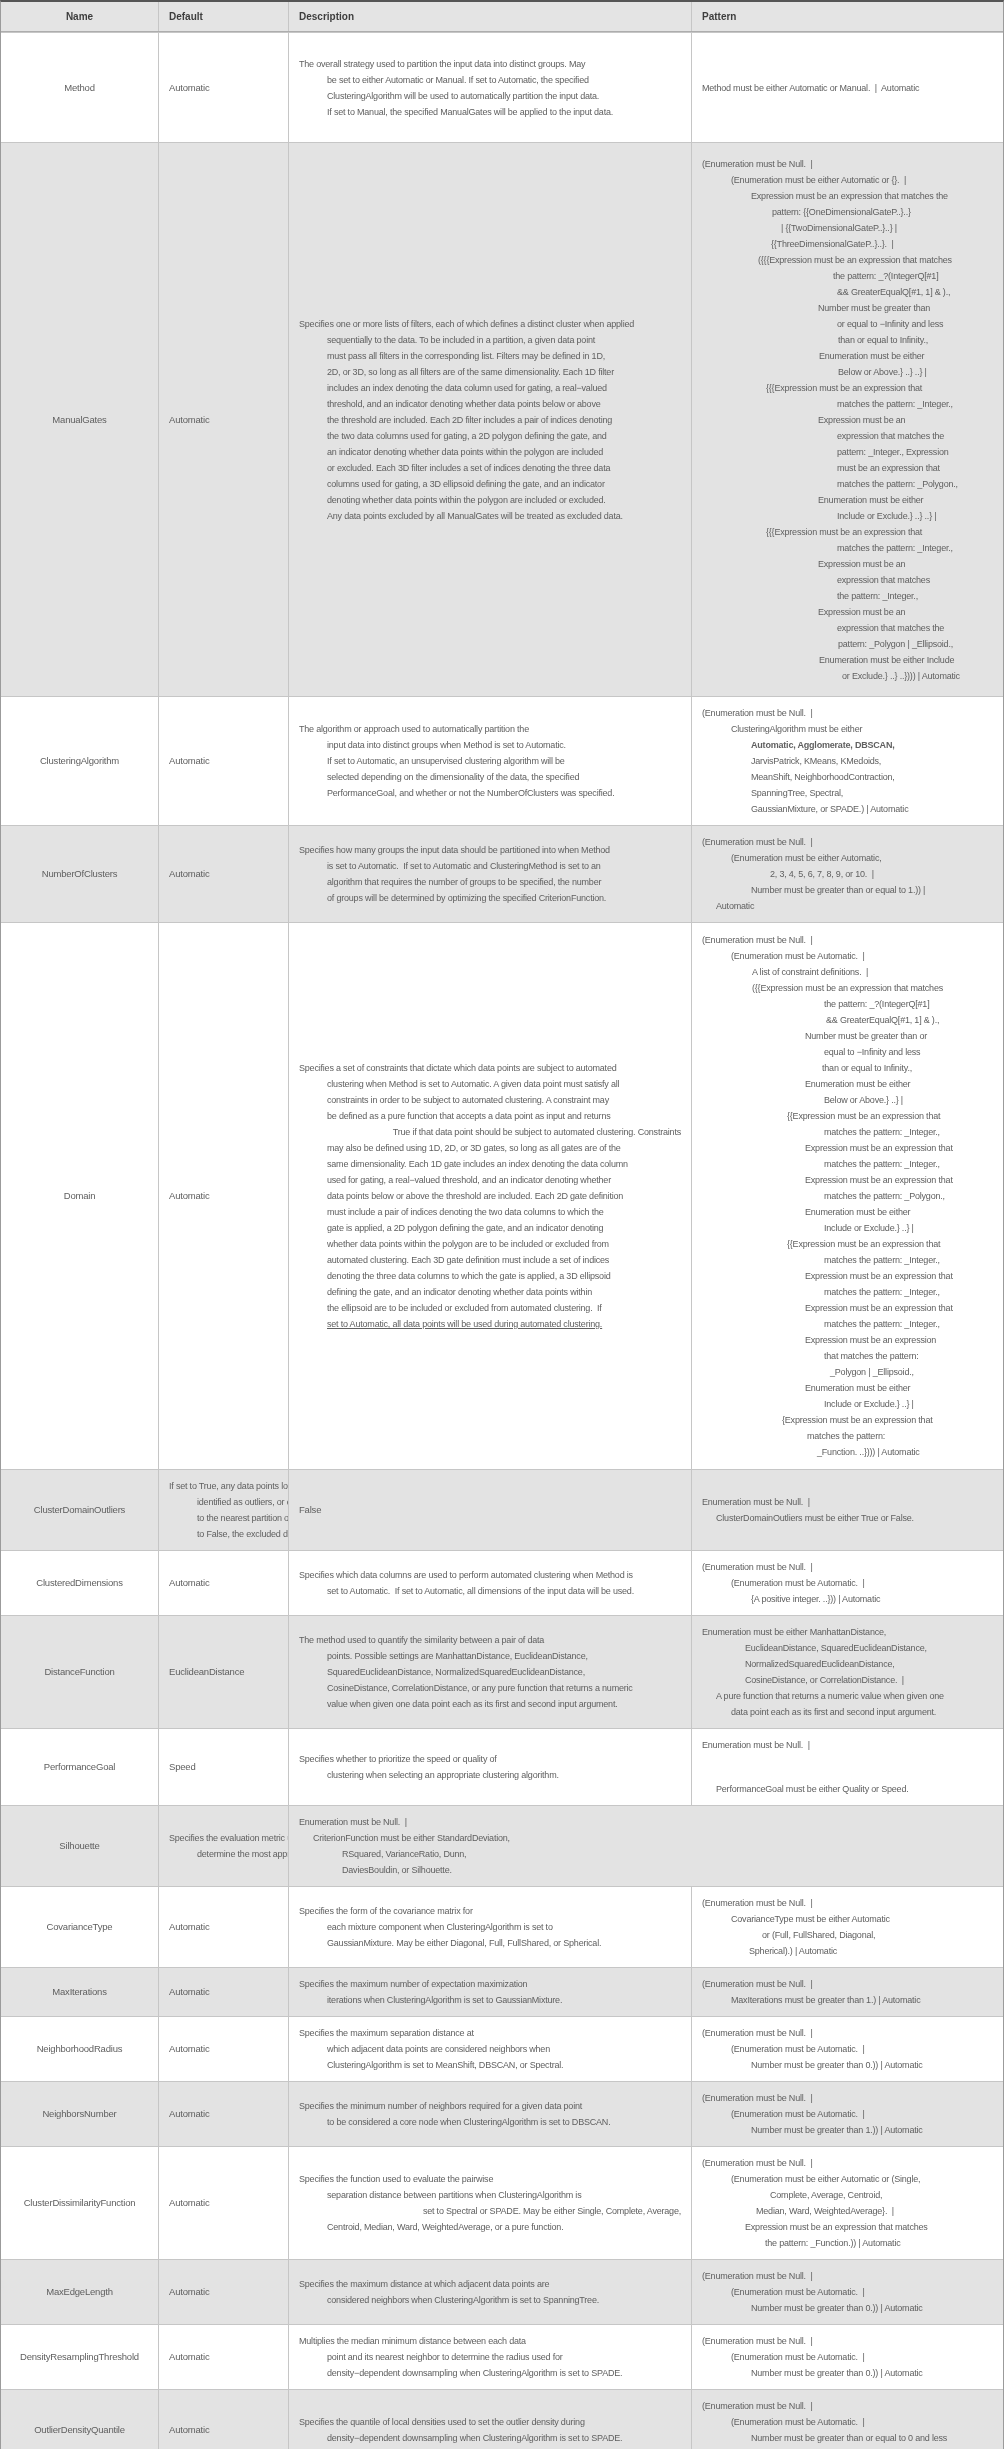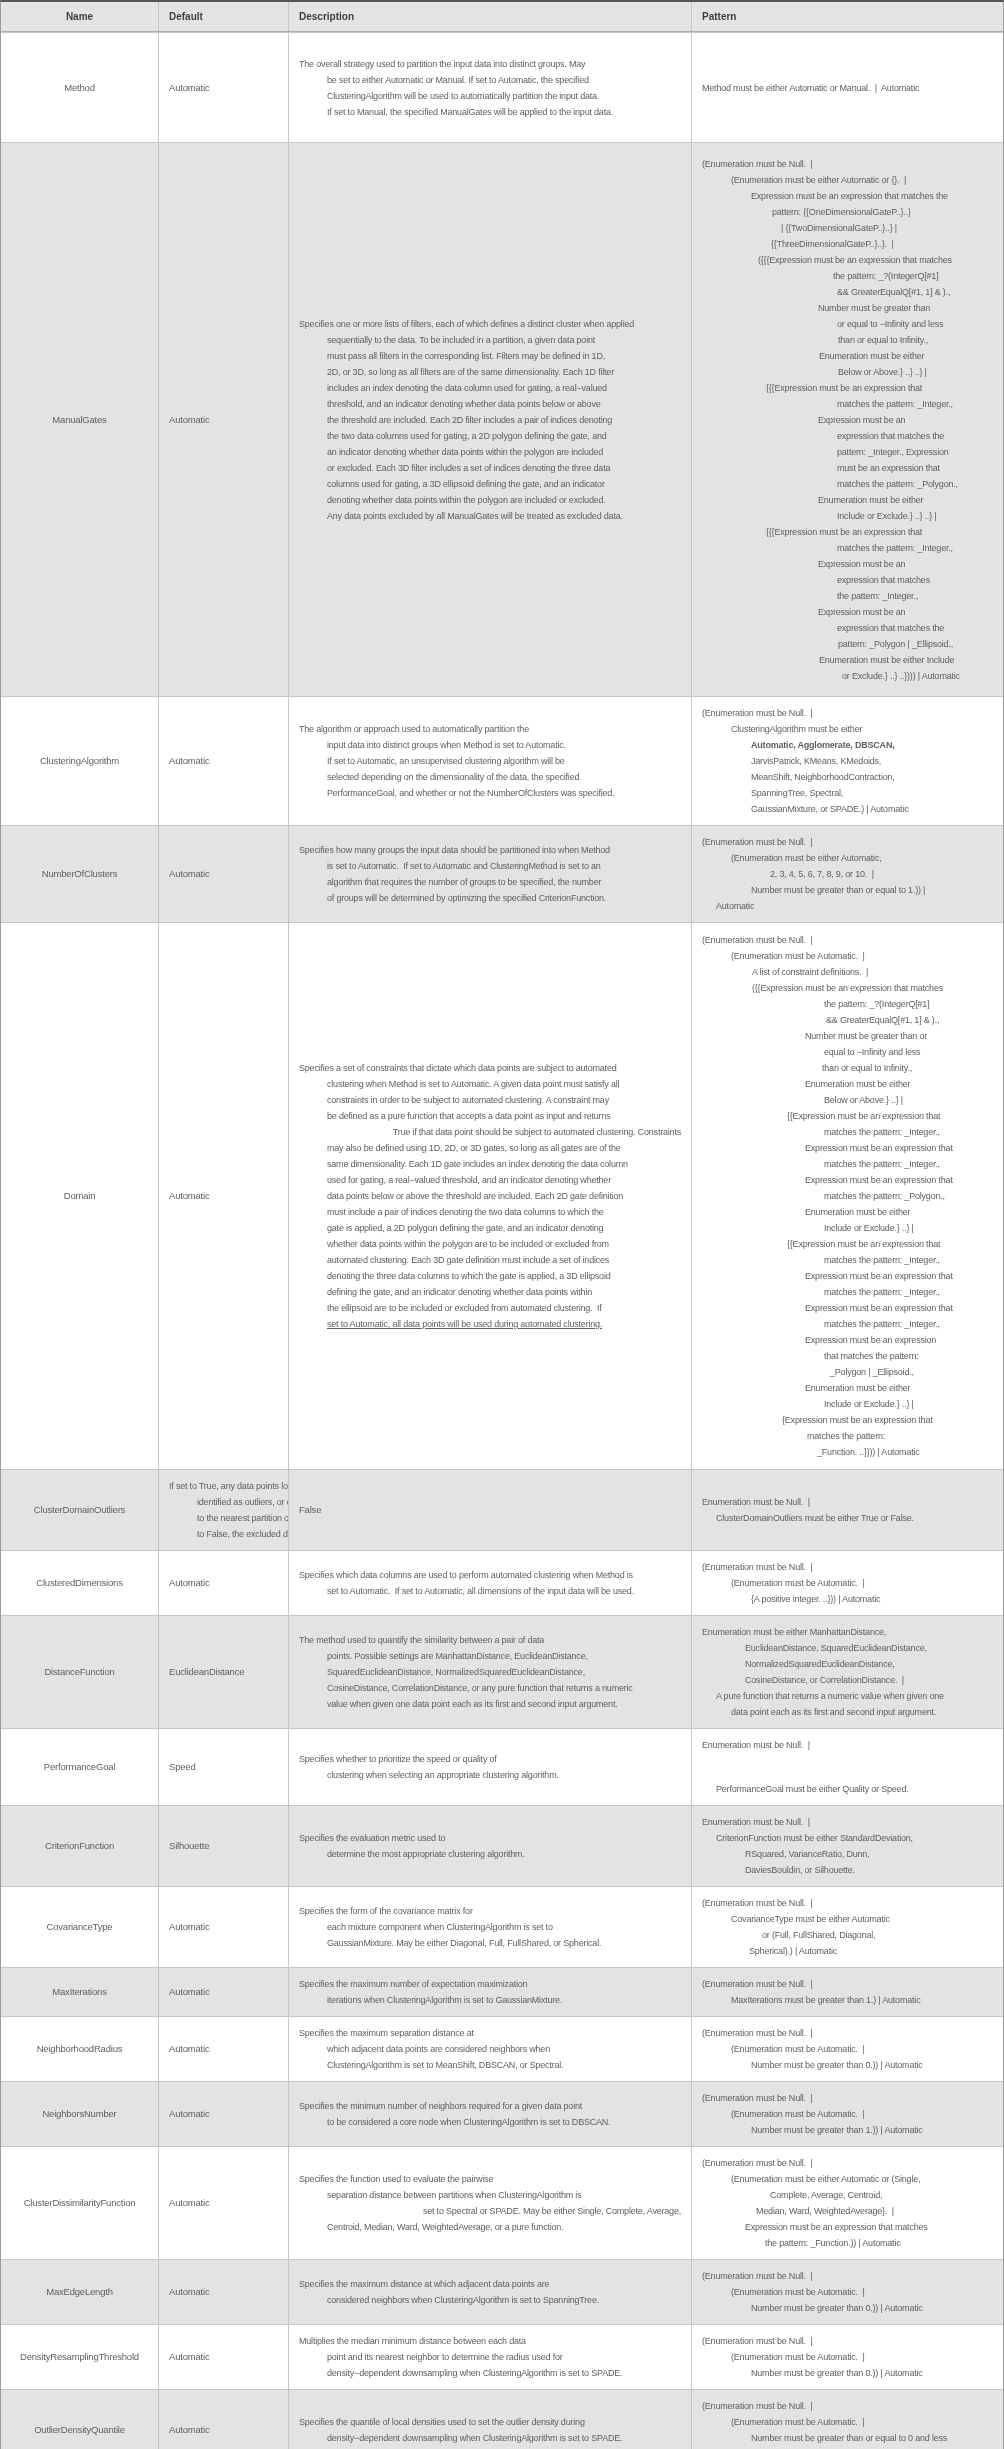--- a/index.html
+++ b/index.html
@@ -305,23 +305,20 @@
     <div class="cell desc">
           <div class="line" style="padding-left: 0px;">Specifies whether to prioritize the speed or quality of</div>
           <div class="line" style="padding-left: 28px;">clustering when selecting an appropriate clustering algorithm.</div>
         </div>
     <div class="cell pattern">
           <div class="line" style="padding-left: 0px;">Enumeration must be Null.  |</div>
           <div class="line" style="padding-left: 14px; margin-top: 28px;">PerformanceGoal must be either Quality or Speed.</div>
         </div>
   </div>
       <div class="row shaded" style="min-height: 77px;">
-    <div class="cell name">
-          <div class="line">CriterionFunction</div>
-        </div>
     <div class="cell default">
           <div class="line">Silhouette</div>
         </div>
     <div class="cell desc">
           <div class="line" style="padding-left: 0px;">Specifies the evaluation metric used to</div>
           <div class="line" style="padding-left: 28px;">determine the most appropriate clustering algorithm.</div>
         </div>
     <div class="cell pattern">
           <div class="line" style="padding-left: 0px;">Enumeration must be Null.  |</div>
           <div class="line" style="padding-left: 14px;">CriterionFunction must be either StandardDeviation,</div>

